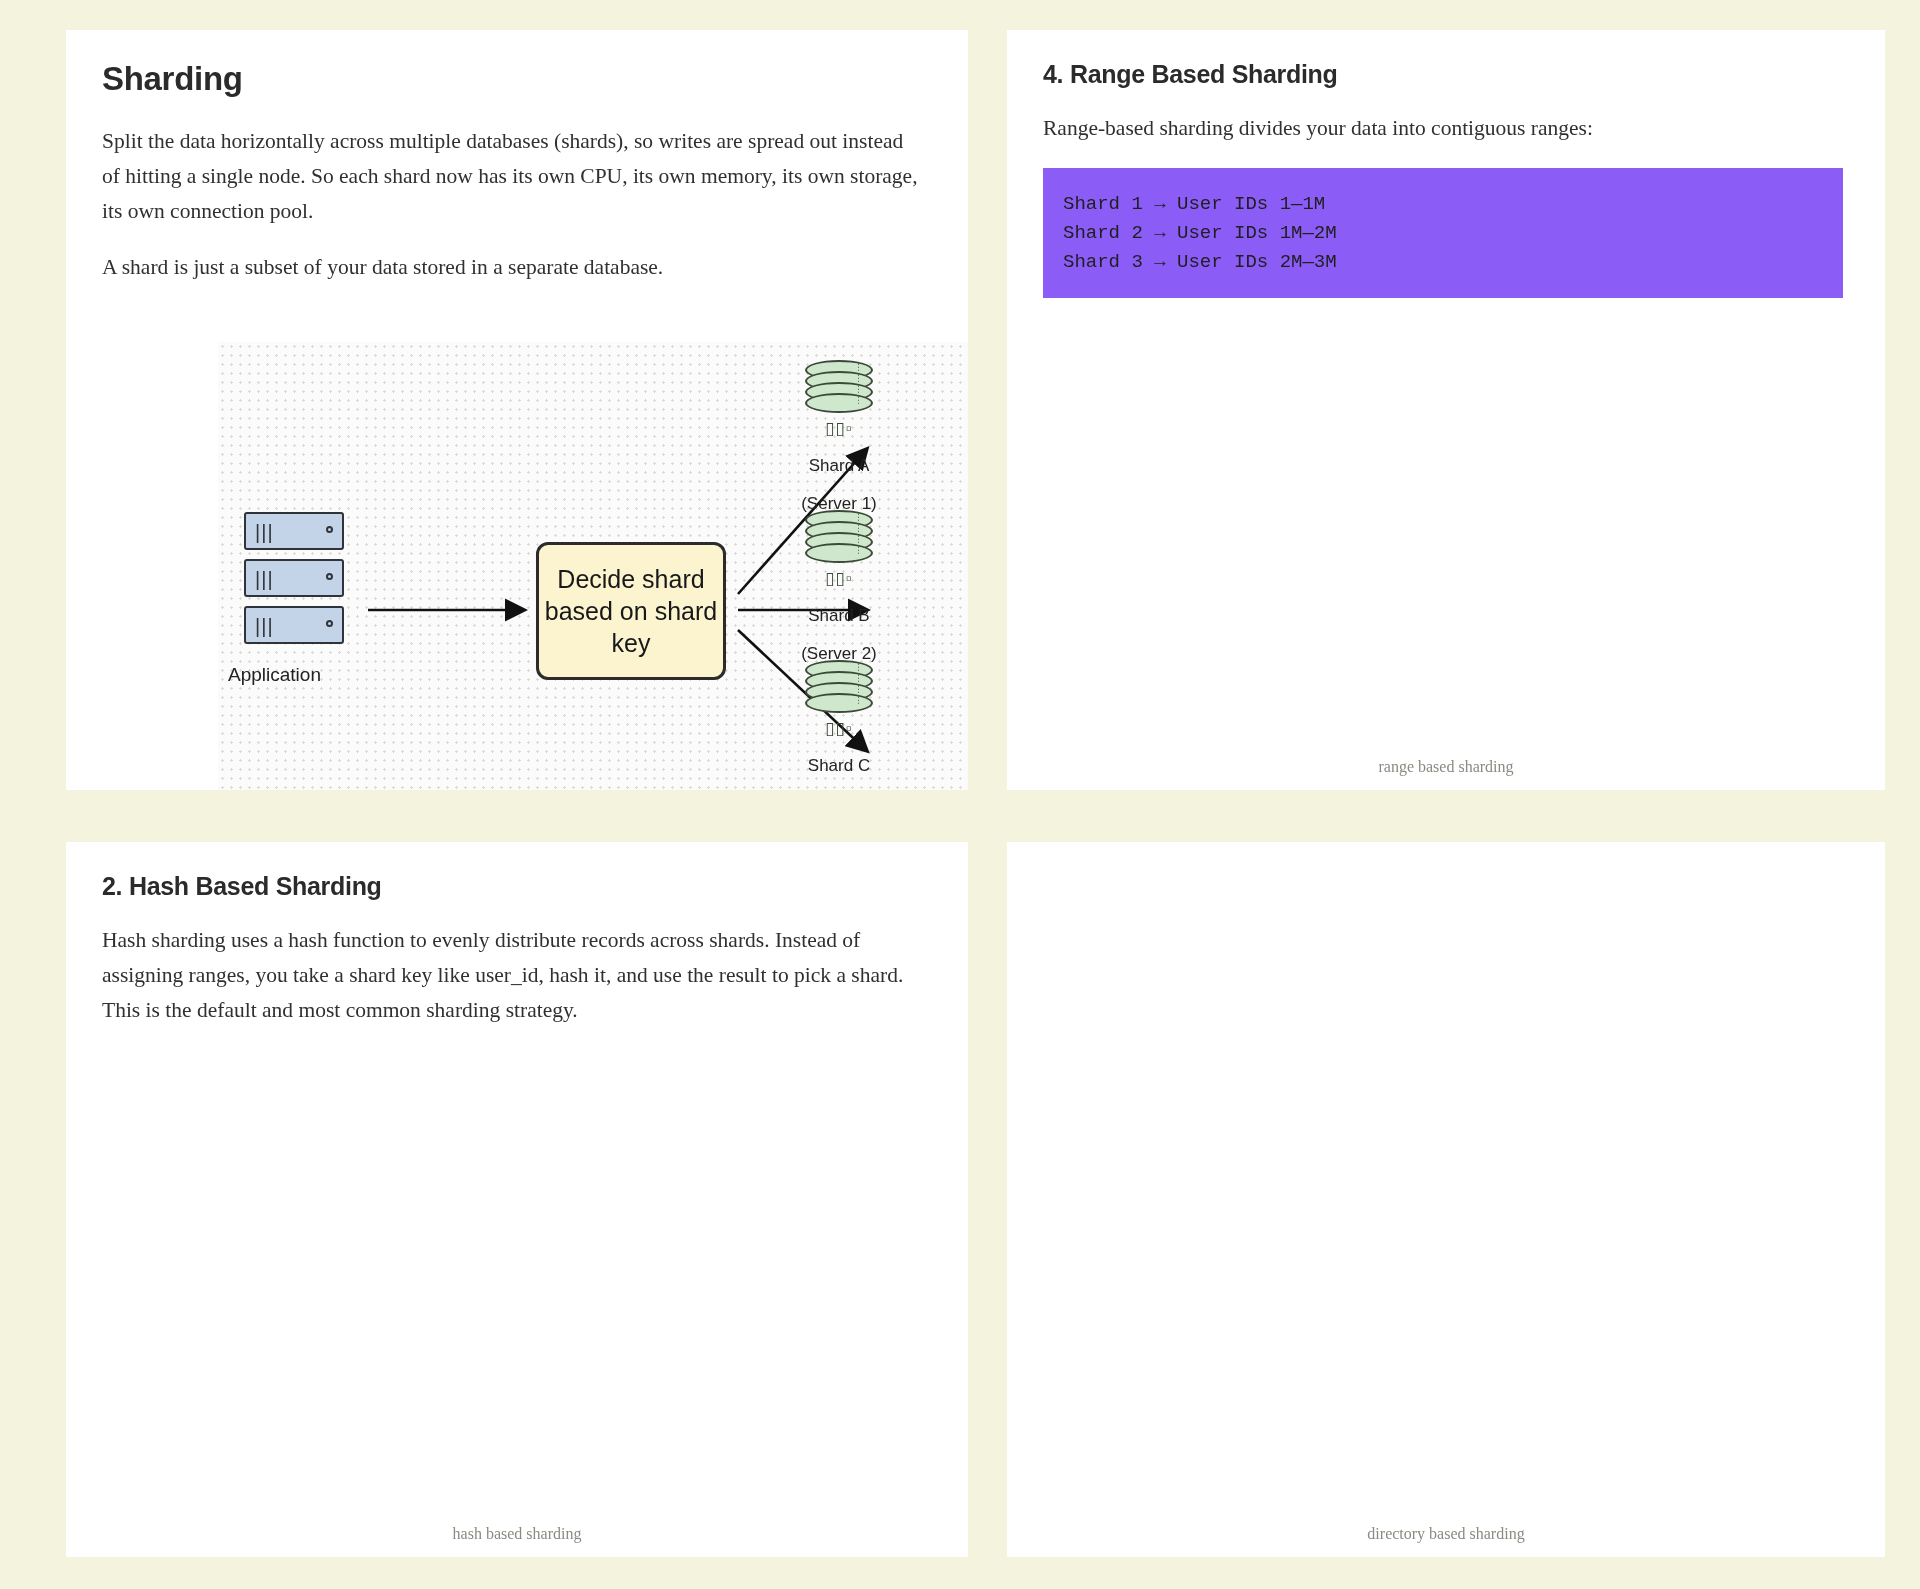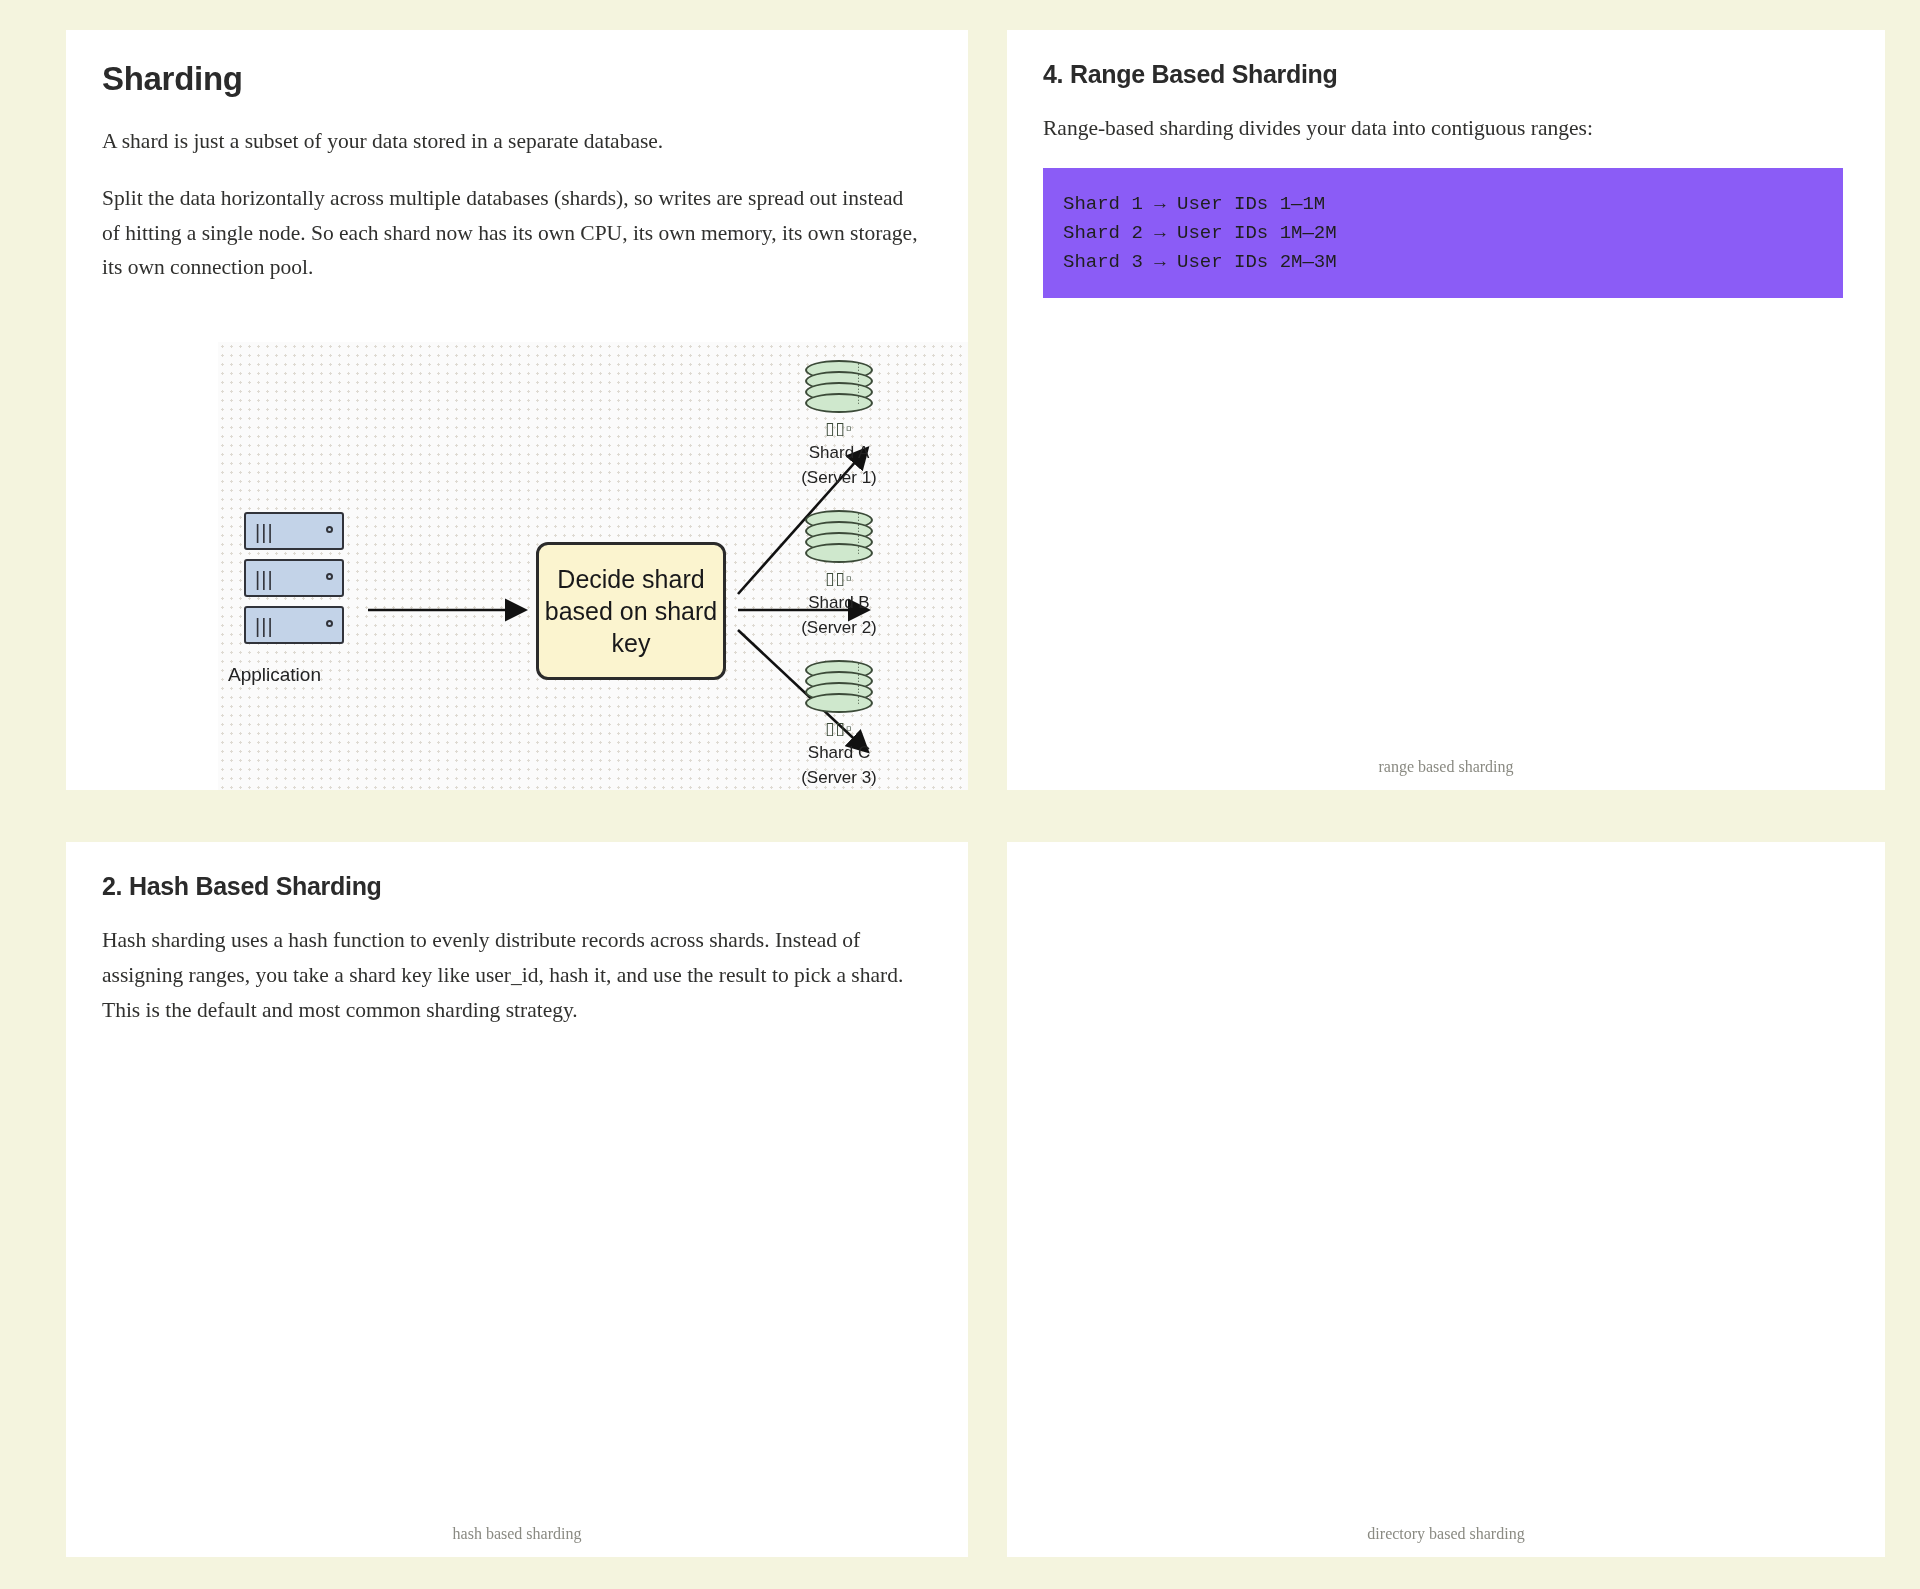--- a/index.html
+++ b/index.html
@@ -139,34 +139,34 @@
   .db-cyl .disc .dots {
     position: absolute; right: 8px; top: 3px;
     font-size: 9px; color: #3b4a38; letter-spacing: 0px; line-height: 5px;
   }
   .db-icons {
     font-family: "Liberation Sans", sans-serif;
     font-size: 17px; color: #3b4a38; margin-top: 5px; letter-spacing: 1px;
   }
   .shard-cap {
     font-family: "Liberation Sans", sans-serif;
-    font-size: 17px; line-height: 1.28; color: #222; margin-top: 3px;
+    font-size: 17px; line-height: 1.28; color: #222; margin-top: 16px;
   }
   .arrow-svg { position: absolute; left: 0; top: 0; width: 815px; height: 478px; pointer-events: none; }
 </style>
 </head>
 <body>
 
 <div class="page">
 
   <div class="panel" id="panel-sharding">
     <div class="panel-inner">
       <h2 class="panel-title">Sharding</h2>
+      <p class="body-text">Split the data horizontally across multiple databases (shards), so writes are spread out instead of hitting a single node. So each shard now has its own CPU, its own memory, its own storage, its own connection pool.</p>
       <p class="body-text">A shard is just a subset of your data stored in a separate database.</p>
-      <p class="body-text">Split the data horizontally across multiple databases (shards), so writes are spread out instead of hitting a single node. So each shard now has its own CPU, its own memory, its own storage, its own connection pool.</p>
     </div>
 
     <div id="diagram-sharding">
 
       <div class="app-stack">
         <div class="server-box">
           <span class="bars">|||</span>
           <span class="led"></span>
         </div>
         <div class="server-box">

